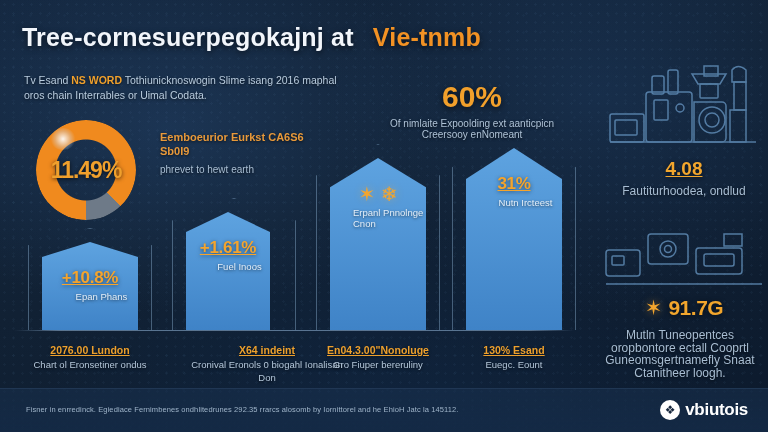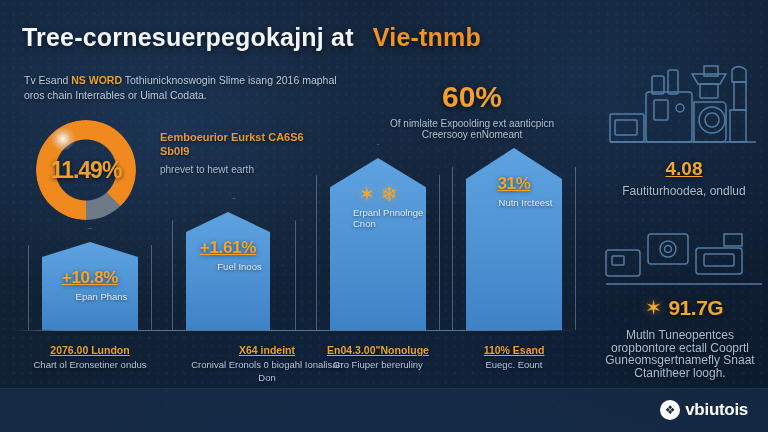--- a/index.html
+++ b/index.html
@@ -254,21 +254,21 @@
       <div class="bar-cap" style="left: 300px; width: 156px;">
         <div class="c1">En04.3.00"Nonoluge</div>
         <div class="c2">Gro Fiuper bereruliny</div>
       </div>
       <div class="bar" style="left: 466px; width: 96px; height: 182px;">
         <div class="bar-val">31%</div>
         <div class="bar-lab">Nutn Ircteest</div>
       </div>
       <div class="bar-ghost" style="left: 452px; width: 124px; height: 196px;"></div>
       <div class="bar-cap" style="left: 436px; width: 156px;">
-        <div class="c1">110% Esand</div>
+        <div class="c1">130% Esand</div>
         <div class="c2">Euegc. Eount</div>
       </div>
     </div>
 
   <svg class="machine" viewBox="0 0 152 92">
     <g fill="none" stroke="#7fb6e8" stroke-width="1.5" opacity="0.95">
       <rect x="2" y="52" width="34" height="28" rx="2"></rect>
       <rect x="7" y="58" width="22" height="15" rx="1"></rect>
       <rect x="38" y="30" width="46" height="50" rx="3"></rect>
       <rect x="46" y="38" width="14" height="20" rx="1"></rect>
@@ -307,18 +307,19 @@
   </svg>
   <div class="star-row">
     <span class="sicon">✶</span>
     <span class="sval">91.7G</span>
   </div>
   <div class="right-stat" style="left:600px; top:324px;">
     <div class="rcap">Mutln Tuneopentces oropbontore ectall Cooprtl Guneomsgertnamefly Snaat Ctanitheer loogh.</div>
   </div>
 
   <div class="footer-band"></div>
+  <div class="footnote">Fisner in enrredinck. Egiediace Fernimbenes ondhlitedrunes 292.35 rrarcs alosomb by Iornittorel and he EhioH Jatc la 145112.</div>
   <div class="logo">
     <span class="logo-mark">❖</span>
     <span class="logo-text">vbiutois</span>
   </div>
 
 </div>
 
 </body></html>

